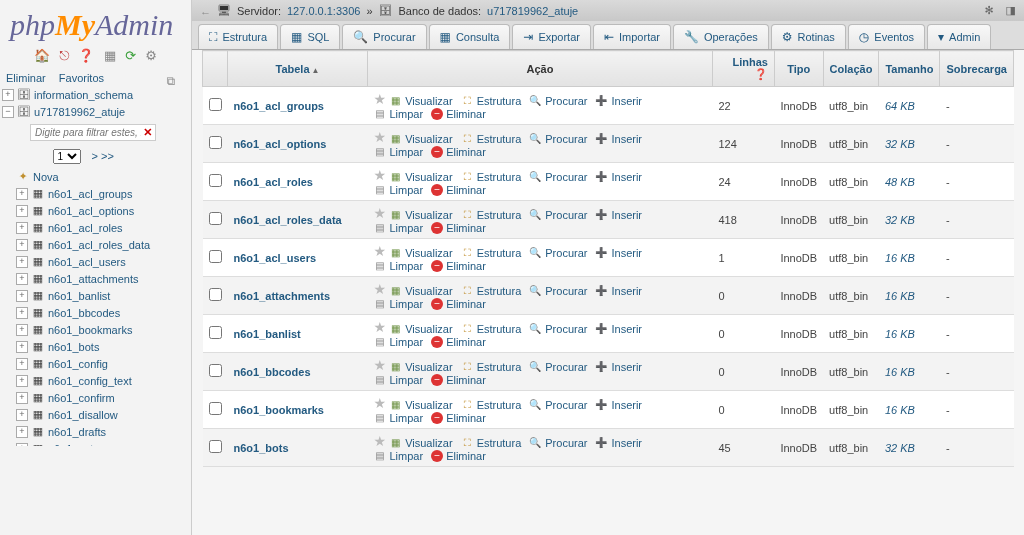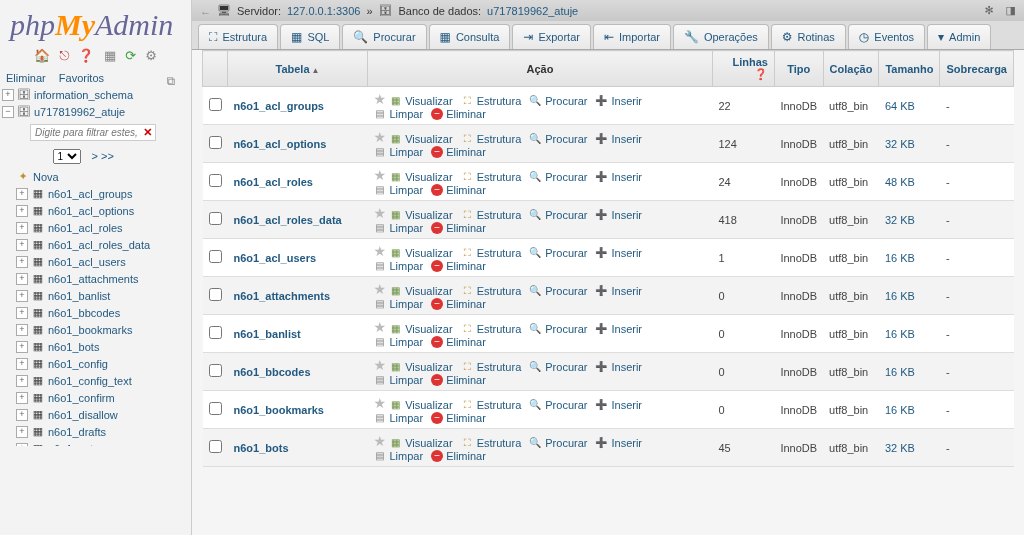--- a/index.html
+++ b/index.html
@@ -64,21 +64,21 @@
 .tname a { color: #235a81; }
 .star { color: #bbb; cursor: pointer; font-size: 14px; width: 18px; text-align: center; }
 .actions a { margin-right: 8px; display: inline-flex; align-items: center; gap: 3px; }
 .ai { width: 13px; height: 13px; display: inline-block; text-align: center; font-size: 10px; line-height: 13px; }
 .ai-view { color: #6a8f3f; }
 .ai-struct { color: #c09030; }
 .ai-search { color: #4070a0; }
 .ai-insert { color: #30805a; }
 .ai-empty { color: #888; }
 .ai-drop { background: #d33; color: #fff; border-radius: 50%; width: 12px; height: 12px; line-height: 12px; }
-.size { color: #235a81; }
+.size { color: #235a81; font-style: italic; }
 .sort-arrow { font-size: 8px; color: #666; margin-left: 2px; }
 </style>
 </head>
 <body>
 
 <div class="sidebar">
   <div class="logo">
     <span class="logo-text"><span class="logo-php">php</span><span class="logo-my">My</span><span class="logo-admin">Admin</span></span>
   </div>
   <div class="sidebar-icons">

